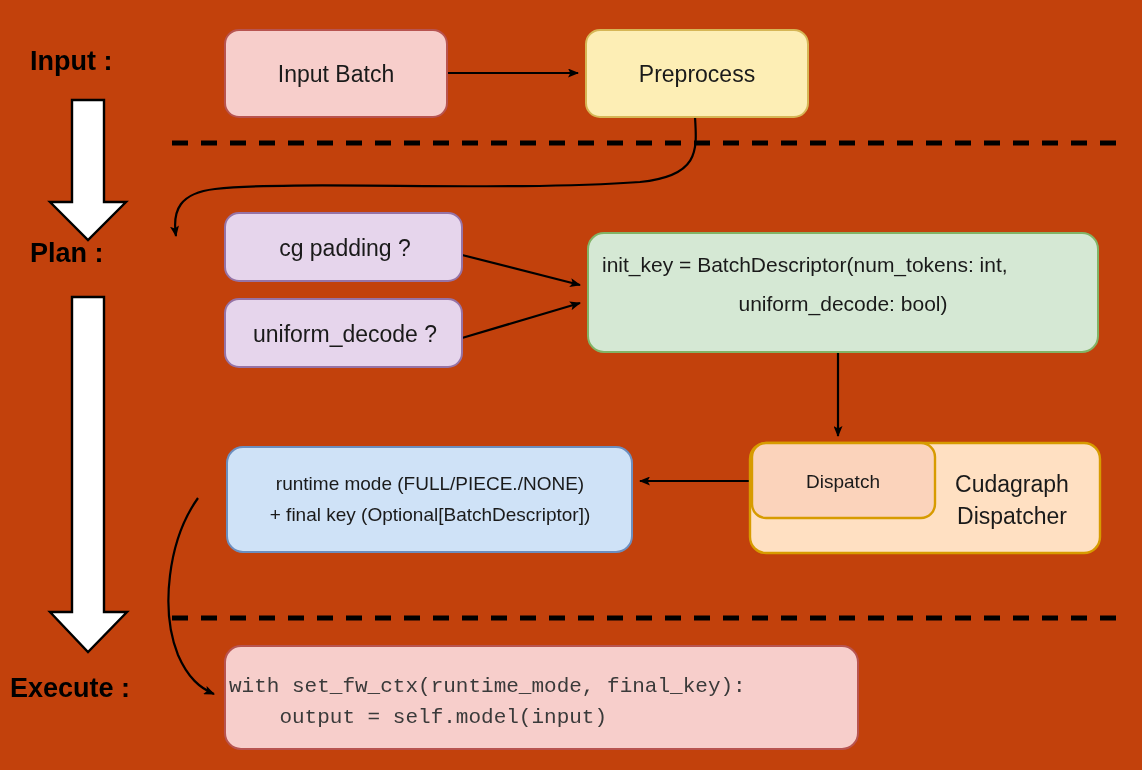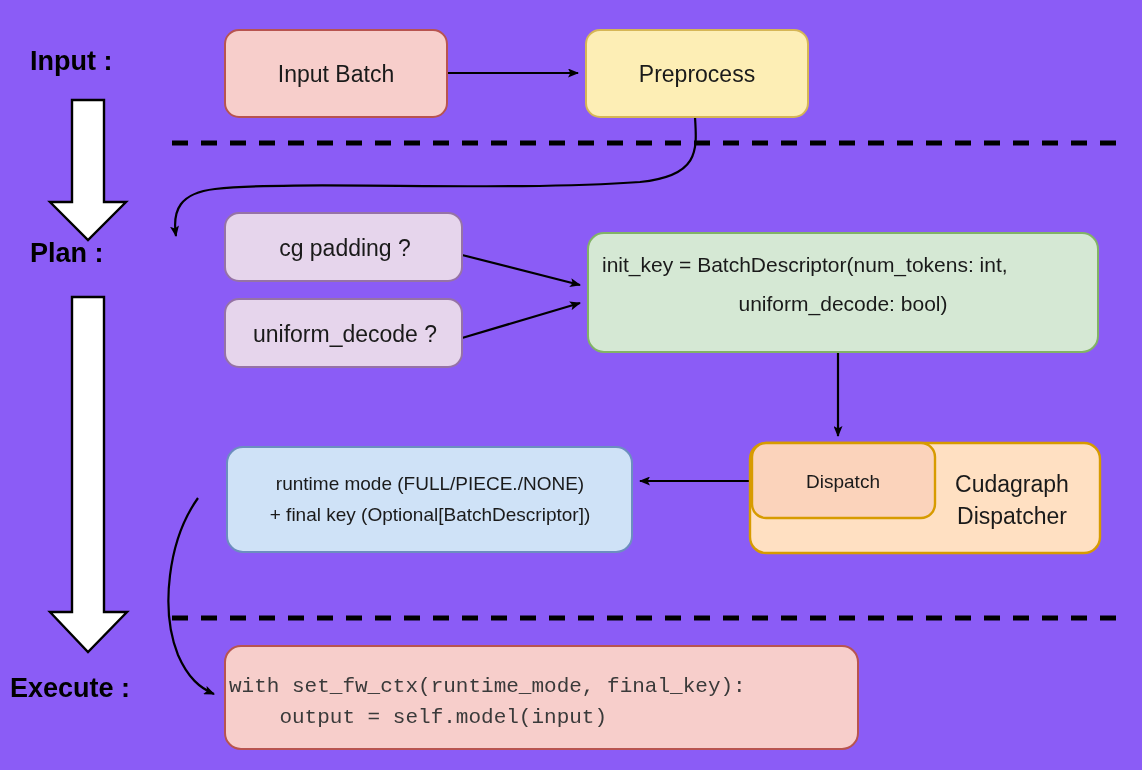--- a/index.html
+++ b/index.html
@@ -10,21 +10,21 @@
   body {
     width: 1142px;
     height: 770px;
     font-family: "Liberation Sans", sans-serif;
     overflow: hidden;
   }
   #diagram-root {
     position: relative;
     width: 1142px;
     height: 770px;
-    background: #8b5cf6;
+    background: #c2410c;
   }
   svg#flow {
     position: absolute;
     top: 0;
     left: 0;
     width: 1142px;
     height: 770px;
   }
   .stage-label {
     font-family: "Liberation Sans", sans-serif;

